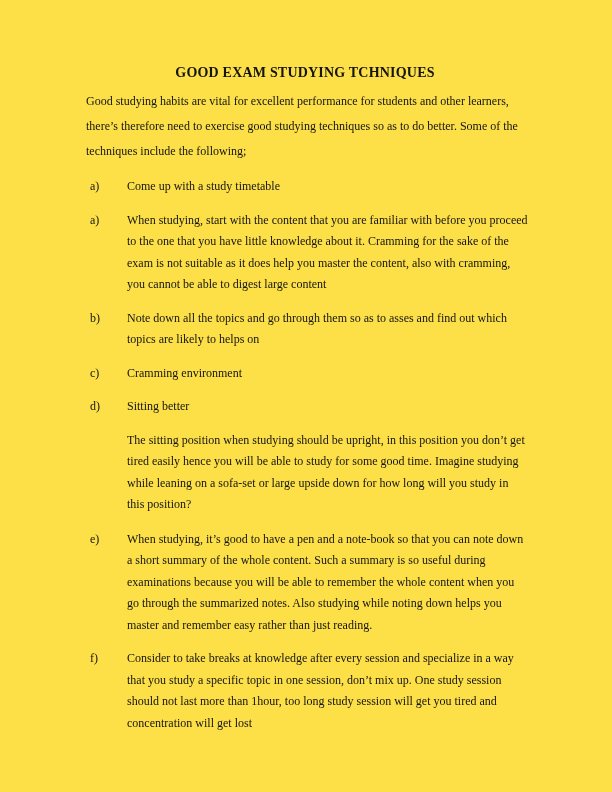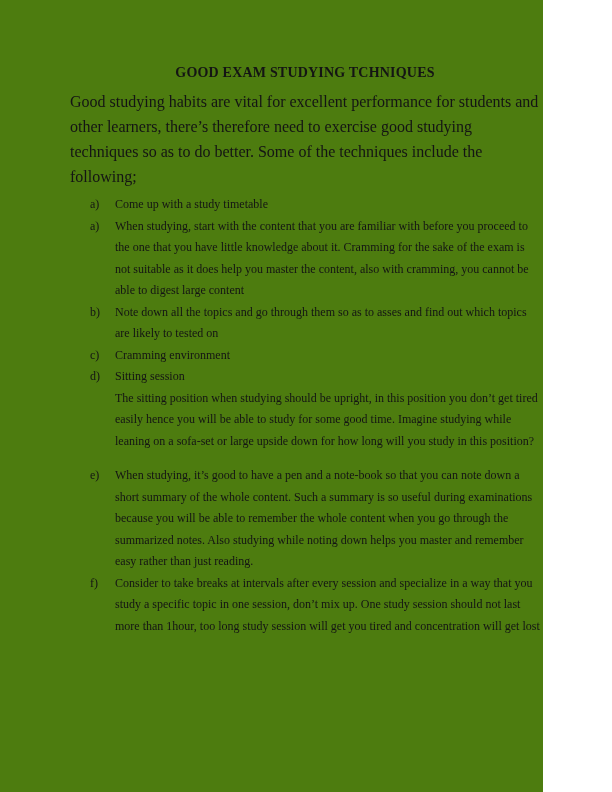--- a/index.html
+++ b/index.html
@@ -2,99 +2,99 @@
 <html><head>
 <meta charset="utf-8">
 <style>
   html, body {
     margin: 0;
     padding: 0;
     background: #ffffff;
   }
   .page {
     position: relative;
-    width: 543px;
+    width: 612px;
     height: 792px;
-    background: #4d7c0f;
+    background: #fde047;
     overflow: hidden;
     font-family: "Liberation Serif", "DejaVu Serif", serif;
     color: #141414;
   }
   .content {
     position: absolute;
     left: 70px;
     top: 64px;
     width: 470px;
   }
   .title {
     font-size: 14px;
     font-weight: bold;
     text-align: center;
     line-height: 17px;
     letter-spacing: 0.2px;
     margin: 0 0 8px 0;
   }
   .intro {
-    font-size: 16px;
+    font-size: 12px;
     line-height: 25px;
-    margin: 0 0 5px 0;
+    margin: 0 0 5px 16px;
   }
   .list {
     margin: 0;
   }
   .item {
     position: relative;
     padding-left: 45px;
     font-size: 12px;
     line-height: 21.5px;
   }
   .item .label {
     position: absolute;
     left: 20px;
     top: 0;
   }
   .item.gap-before {
     margin-top: 13px;
   }
   .heading, .body {
-    margin: 0;
+    margin: 12px;
   }
 </style>
 </head>
 <body>
 
 <div class="page">
   <div class="content">
     <h1 class="title">GOOD EXAM STUDYING TCHNIQUES</h1>
     <p class="intro">Good studying habits are vital for excellent performance for students and other learners, there’s therefore need to exercise good studying techniques so as to do better. Some of the techniques include the following;</p>
     <div class="list" id="list">
         <div class="item">
           <span class="label">a)</span>
           <div class="heading">Come up with a study timetable</div>
         </div>
         <div class="item">
           <span class="label">a)</span>
           <div class="body">When studying, start with the content that you are familiar with before you proceed to the one that you have little knowledge about it. Cramming for the sake of the exam is not suitable as it does help you master the content, also with cramming, you cannot be able to digest large content</div>
         </div>
         <div class="item">
           <span class="label">b)</span>
-          <div class="body">Note down all the topics and go through them so as to asses and find out which topics are likely to tested on</div>
+          <div class="body">Note down all the topics and go through them so as to asses and find out which topics are likely to helps on</div>
         </div>
         <div class="item">
           <span class="label">c)</span>
           <div class="heading">Cramming environment</div>
         </div>
         <div class="item">
           <span class="label">d)</span>
-          <div class="heading">Sitting session</div>
+          <div class="heading">Sitting better</div>
           <div class="body">The sitting position when studying should be upright, in this position you don’t get tired easily hence you will be able to study for some good time. Imagine studying while leaning on a sofa-set or large upside down for how long will you study in this position?</div>
         </div>
         <div class="item gap-before">
           <span class="label">e)</span>
           <div class="body">When studying, it’s good to have a pen and a note-book so that you can note down a short summary of the whole content. Such a summary is so useful during examinations because you will be able to remember the whole content when you go through the summarized notes. Also studying while noting down helps you master and remember easy rather than just reading.</div>
         </div>
         <div class="item">
           <span class="label">f)</span>
-          <div class="body">Consider to take breaks at intervals after every session and specialize in a way that you study a specific topic in one session, don’t mix up. One study session should not last more than 1hour, too long study session will get you tired and concentration will get lost</div>
+          <div class="body">Consider to take breaks at knowledge after every session and specialize in a way that you study a specific topic in one session, don’t mix up. One study session should not last more than 1hour, too long study session will get you tired and concentration will get lost</div>
         </div>
       </div>
   </div>
 </div>
 
 </body></html>

